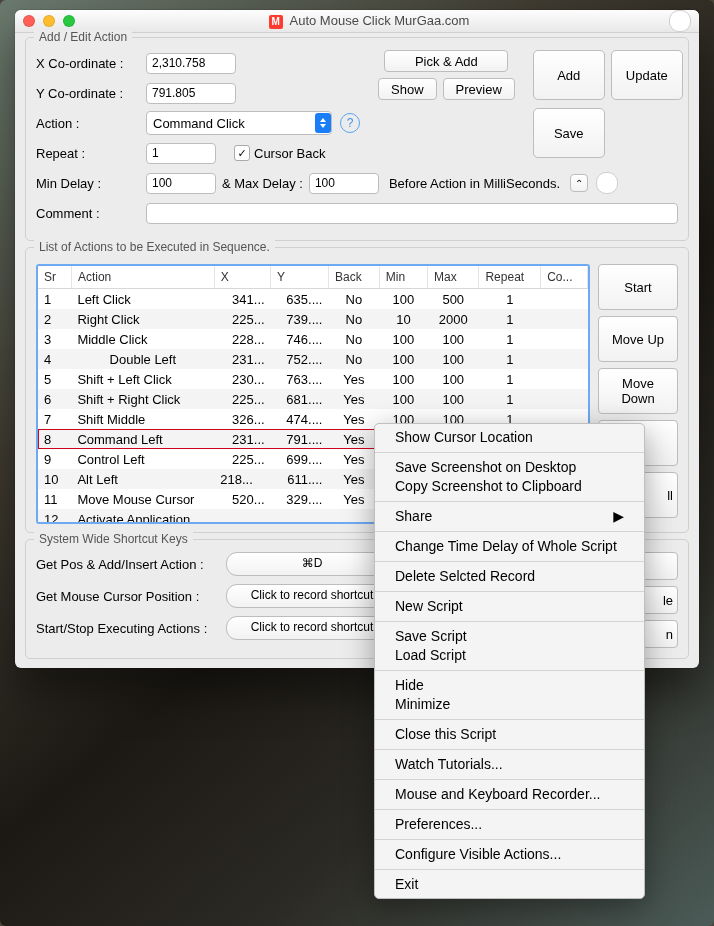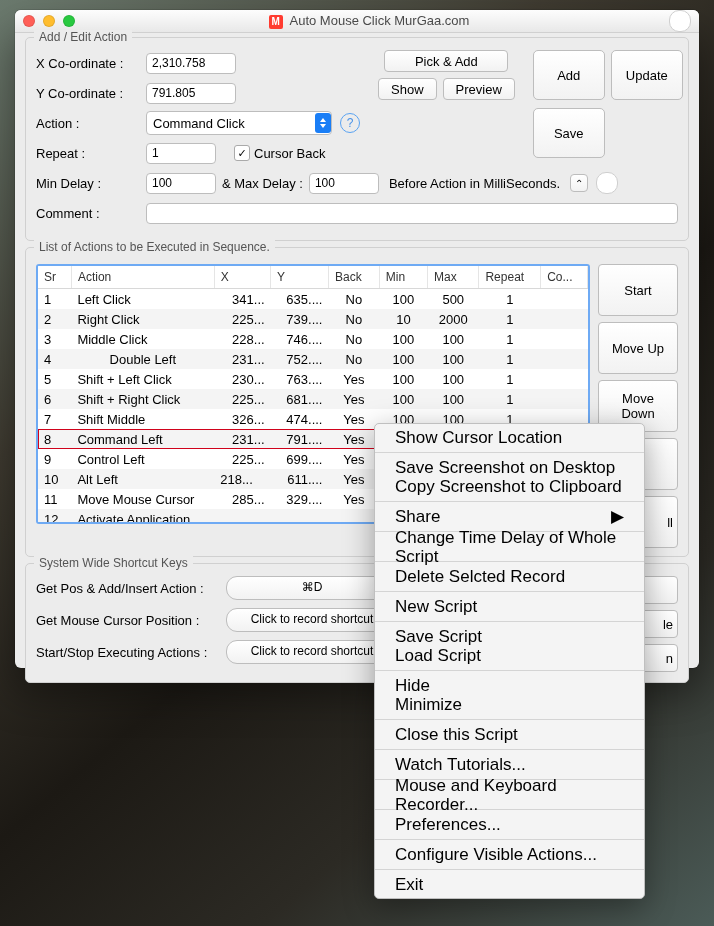--- a/index.html
+++ b/index.html
@@ -1,16 +1,16 @@
 <!DOCTYPE html>
 <html><head>
 <meta charset="utf-8">
 <style>
   html,body{margin:0;padding:0;width:714px;height:926px;font-family:"Helvetica Neue",Helvetica,Arial,sans-serif;font-size:13px;color:#000;background:#4a4538;}
-  .desktop{position:relative;width:714px;height:926px;background:linear-gradient(140deg,#6b7a6e 0%,#3e3a30 30%,#1c1914 55%,#2c2a24 75%,#4b5b57 100%);overflow:hidden;}
+  .desktop{position:relative;width:714px;height:926px;background:linear-gradient(140deg,#6b7a6e 0%,#3e3a30 30%,#1c1914 55%,#2c2a24 75%,#4b5b57 100%);overflow:hidden;border-radius:6px;}
 
   
   .win{position:absolute;left:15px;top:10px;width:684px;height:658px;background:#ececec;border-radius:6px;box-shadow:0 25px 40px rgba(0,0,0,0.4),0 0 0 1px rgba(0,0,0,0.1);}
   .titlebar{height:22px;border-bottom:1px solid #d0d0d0;background:linear-gradient(#fdfdfd,#e8e8e8);border-radius:6px 6px 0 0;display:flex;align-items:center;padding:0 8px;}
   .traffic{display:flex;gap:8px;}
   .dot{width:12px;height:12px;border-radius:50%;border:1px solid rgba(0,0,0,0.1);box-sizing:border-box;}
   .dot.red{background:#ff5f57;}
   .dot.yel{background:#ffbd2e;}
   .dot.grn{background:#28c940;}
   .title{flex:1;text-align:center;font-size:13px;color:#4a4a4a;}
@@ -46,31 +46,31 @@
   
   .tablewrap{border:2px solid #6eaaf4;border-radius:3px;height:256px;overflow:hidden;background:#fff;}
   table{width:100%;border-collapse:collapse;font-size:13px;}
   th{background:#fff;border-bottom:1px solid #d8d8d8;border-right:1px solid #e5e5e5;font-weight:normal;text-align:left;padding:2px 6px;height:18px;color:#333;font-size:12px;}
   td{padding:1px 6px;height:18px;white-space:nowrap;overflow:hidden;}
   tbody tr:nth-child(even){background:#f4f4f4;}
   tbody tr:nth-child(odd){background:#fff;}
   tr.sel td{box-shadow:inset 0 0 0 9999px rgba(208,2,27,0);}
   tr.sel{outline:1px solid #d0021b;outline-offset:-1px;}
   .sidebtns{width:80px;display:flex;flex-direction:column;gap:6px;}
-  .sidebtns .btn{width:100%;height:52px;}
+  .sidebtns .btn{width:100%;height:46px;}
 
   .lower{display:flex;gap:8px;margin-top:4px;}
 
   
   .sc-row{display:flex;align-items:center;margin-bottom:8px;}
   .sc-lbl{width:190px;}
   .record{flex:1;height:22px;border:1px solid #bdbdbd;border-radius:11px;background:linear-gradient(#fff,#f2f2f2);font-size:12px;text-align:center;line-height:20px;overflow:hidden;}
 
   
-  .menu{position:absolute;left:374px;top:423px;width:269px;background:#f4f4f4;border:1px solid #bfbfbf;border-radius:5px;box-shadow:0 8px 30px rgba(0,0,0,0.35);padding:4px 0;font-size:17px;z-index:50;}
+  .menu{position:absolute;left:374px;top:423px;width:269px;background:#f4f4f4;border:1px solid #bfbfbf;border-radius:5px;box-shadow:0 8px 30px rgba(0,0,0,0.35);padding:4px 0;font-size:14px;z-index:50;}
   .mi{height:19px;line-height:19px;padding:0 20px;cursor:default;display:flex;align-items:center;}
   .sep{height:1px;background:#d4d4d4;margin:5px 0;}
   .mi .arrow{margin-left:auto;}
 </style>
 </head>
 <body>
 <div class="desktop">
 
 <div class="win">
   <div class="titlebar">
@@ -281,21 +281,21 @@
                     <td style="text-align: right;">611....</td>
                     <td style="text-align: center;">Yes</td>
                     <td style="text-align: center;"></td>
                     <td style="text-align: center;"></td>
                     <td style="text-align: center;"></td>
                     <td style="text-align: left;"></td>
                   </tr>
                   <tr>
                     <td style="text-align: left;">11</td>
                     <td style="text-align: left;">Move Mouse Cursor</td>
-                    <td style="text-align: right;">285...</td>
+                    <td style="text-align: right;">520...</td>
                     <td style="text-align: right;">329....</td>
                     <td style="text-align: center;">Yes</td>
                     <td style="text-align: center;"></td>
                     <td style="text-align: center;"></td>
                     <td style="text-align: center;"></td>
                     <td style="text-align: left;"></td>
                   </tr>
                   <tr>
                     <td style="text-align: left;">12</td>
                     <td style="text-align: left;">Activate Application</td>

